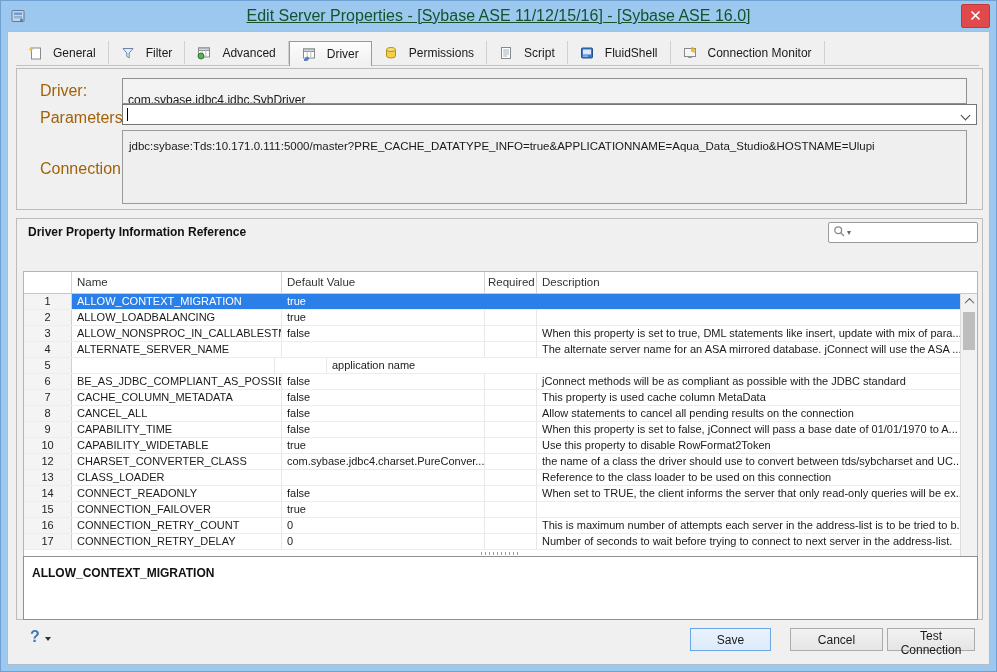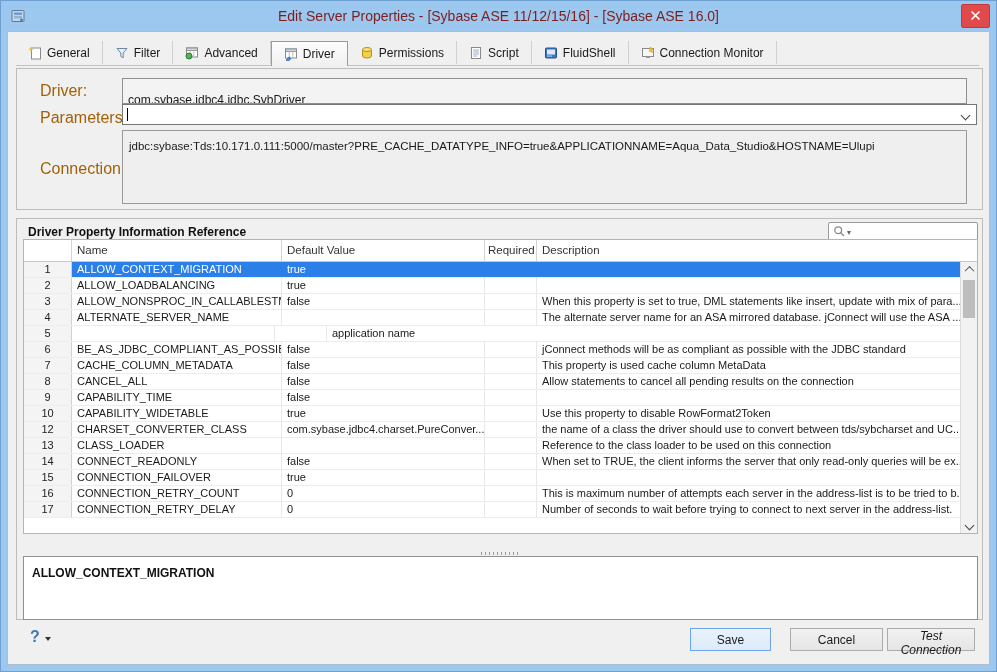--- a/index.html
+++ b/index.html
@@ -8,35 +8,35 @@
     font-family:"Liberation Sans","DejaVu Sans",sans-serif;
     background:#d8d8d8;
   }
   .window{
     position:relative;width:997px;height:672px;box-sizing:border-box;
     background:#9cc7ee;border:1px solid #6ea0d2;
   }
   
   .titlebar{position:absolute;left:0;top:0;right:0;height:30px;display:flex;align-items:center;}
   .app-icon{position:absolute;left:9px;top:7px;width:16px;height:16px;}
-  .title{width:100%;text-align:center;font-size:14px;color:#7f1d1d;}
+  .title{width:100%;text-align:center;font-size:16px;color:#14532d;text-decoration:underline;}
   .close-btn{
     position:absolute;right:6px;top:3px;width:29px;height:24px;border-radius:2px;
     background:#e14a4a;border:1px solid #c03a3a;box-sizing:border-box;
     display:flex;align-items:center;justify-content:center;cursor:pointer;
   }
   
   .client{
     position:absolute;left:6px;right:6px;top:30px;bottom:6px;
     background:#f0f0f0;border:1px solid #aebecd;box-sizing:border-box;
   }
   
   .tabbar{position:absolute;left:8px;right:10px;top:9px;height:24px;display:flex;border-bottom:1px solid #c2c2c2;}
   .tab{
-    display:flex;align-items:center;gap:5px;padding:0 12px;height:23px;
+    display:flex;align-items:center;gap:11px;padding:0 12px;height:23px;
     font-size:12px;color:#1a1a1a;border-right:1px solid #d0d0d0;cursor:pointer;white-space:nowrap;
   }
   .tab.active{
     background:linear-gradient(#fdfdfd,#f0f0f0);
     border:1px solid #9a9a9a;border-bottom:none;margin-bottom:-1px;height:24px;
   }
   .ticon{width:14px;height:14px;display:inline-block;flex:0 0 14px;}
   
   .panel{position:absolute;border:1px solid #bcbcbc;box-sizing:border-box;background:#f0f0f0;}
   .panel1{left:8px;top:36px;width:967px;height:142px;}
@@ -65,21 +65,21 @@
   }
   
   .ref-title{position:absolute;left:11px;top:6px;font-size:12px;font-weight:bold;color:#111;}
   .searchbox{
     position:absolute;right:4px;top:3px;width:150px;height:21px;box-sizing:border-box;
     background:#fff;border:1px solid #9a9a9a;border-radius:2px;display:flex;align-items:center;padding:0 4px;
   }
   .search-caret{font-size:8px;color:#666;margin-left:1px;}
   
   .grid{
-    position:absolute;left:6px;top:20px;width:955px;height:295px;box-sizing:border-box;
+    position:absolute;left:6px;top:52px;width:955px;height:295px;box-sizing:border-box;
     background:#fff;border:1px solid #b4b4b4;overflow:hidden;
   }
   .grid-header{height:21px;display:flex;border-bottom:1px solid #c8c8c8;background:#fff;}
   .hcell{
     font-size:11.5px;color:#333;line-height:20px;padding-left:5px;box-sizing:border-box;
     border-right:1px solid #d4d4d4;overflow:hidden;white-space:nowrap;
   }
   .hc0{width:48px;padding-left:0;}
   .hc1{width:210px;}
   .hc2{width:203px;}
@@ -117,21 +117,21 @@
   .help{position:absolute;left:22px;top:10px;display:flex;align-items:center;cursor:pointer;}
   .help-q{font-size:16px;font-weight:bold;color:#3d7ab0;}
   .help-caret{width:0;height:0;border-left:3px solid transparent;border-right:3px solid transparent;border-top:4px solid #333;margin-left:5px;margin-top:4px;}
   .btn{
     position:absolute;top:10px;height:23px;box-sizing:border-box;font-size:12px;color:#1a1a1a;
     background:linear-gradient(#f2f2f2,#e5e5e5);border:1px solid #acacac;cursor:pointer;
     font-family:"Liberation Sans","DejaVu Sans",sans-serif;padding:0;
   }
   .btn-save{left:682px;width:81px;background:linear-gradient(#eaf3fc,#dceafa);border:1px solid #6da6e8;}
   .btn-cancel{left:782px;width:93px;}
-  .btn-test{left:879px;width:88px;font-style:italic;}
+  .btn-test{left:879px;width:88px;}
 </style>
 </head>
 <body>
 
 <div class="window">
 
   <div class="titlebar">
     <span class="app-icon">
       <svg width="16" height="16" viewBox="0 0 16 16">
         <rect x="2" y="2.5" width="12" height="11" rx="1" fill="#c9d5e2" stroke="#5a7a9a"></rect>
@@ -329,20 +329,21 @@
               <div class="cell col-name">CANCEL_ALL</div>
               <div class="cell col-default">false</div>
               <div class="cell col-required"></div>
               <div class="cell col-desc">Allow statements to cancel all pending results on the connection</div>
             </div>
             <div class="grid-row">
               <div class="cell col-num">9</div>
               <div class="cell col-name">CAPABILITY_TIME</div>
               <div class="cell col-default">false</div>
               <div class="cell col-required"></div>
+              <div class="cell col-desc">When this property is set to false, jConnect will pass a base date of 01/01/1970 to A...</div>
             </div>
             <div class="grid-row">
               <div class="cell col-num">10</div>
               <div class="cell col-name">CAPABILITY_WIDETABLE</div>
               <div class="cell col-default">true</div>
               <div class="cell col-required"></div>
               <div class="cell col-desc">Use this property to disable RowFormat2Token</div>
             </div>
             <div class="grid-row">
               <div class="cell col-num">12</div>

